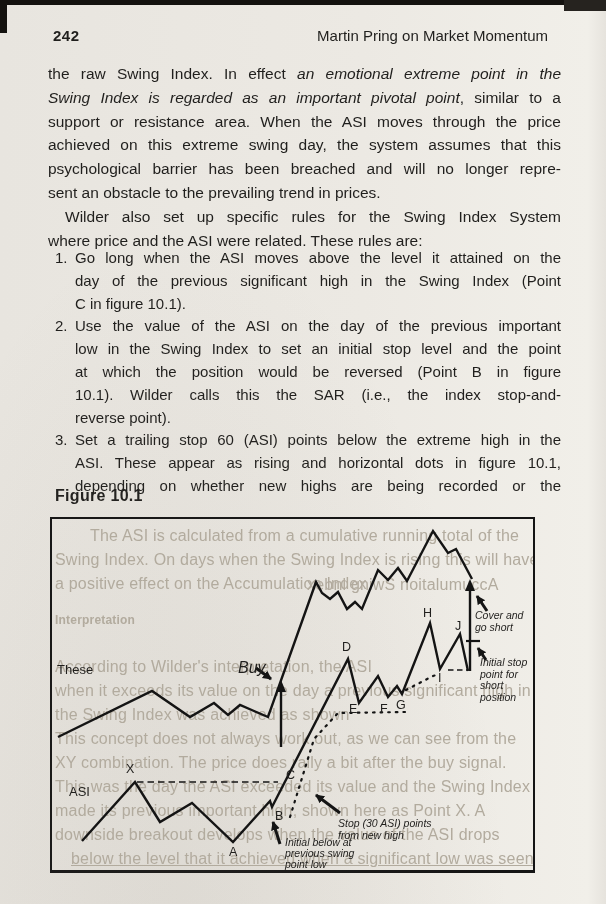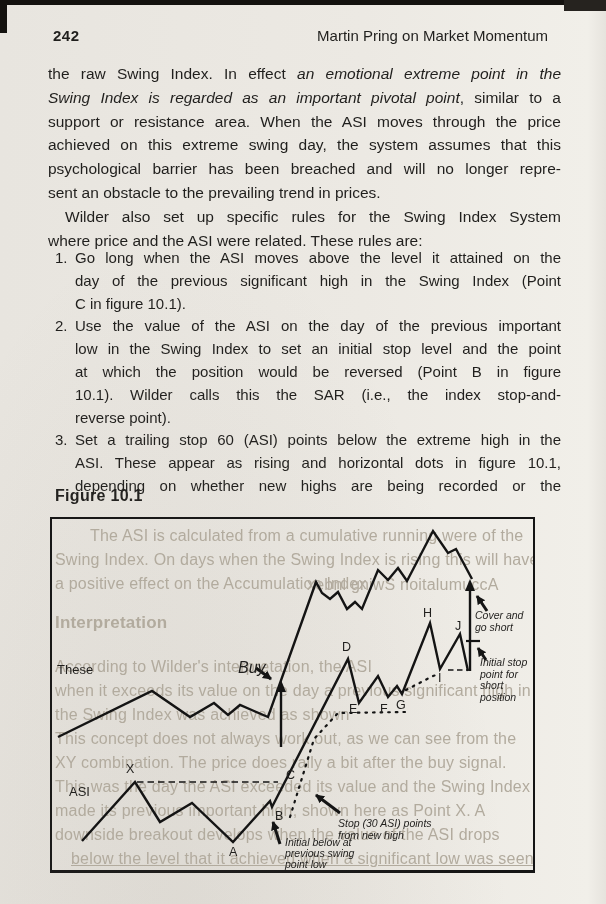--- a/index.html
+++ b/index.html
@@ -25,21 +25,21 @@
   .rule{position:relative;}
   .rnum{position:absolute;left:0;top:0;}
   .rlines{margin-left:20px;width:486px;}
   .figcap{position:absolute;left:55px;top:487px;font-size:16px;font-weight:bold;letter-spacing:0.3px;}
   .figbox{position:absolute;left:50px;top:517px;width:481px;height:351px;border:2px solid #141414;
         border-bottom-width:3px;}
   .figbox svg{position:absolute;left:0;top:0;z-index:2;}
   .ghost{position:absolute;inset:0;z-index:1;overflow:hidden;}
   .gline{position:absolute;font-size:16px;color:#b2ab9e;white-space:nowrap;filter:blur(0.5px);
         letter-spacing:0.2px;}
-  .gbold{font-weight:bold;font-size:17px;}
+  .gbold{font-weight:bold;font-size:12px;}
   .pt{position:absolute;z-index:3;font-size:12.5px;line-height:12px;}
   .ann{position:absolute;z-index:3;font-style:italic;font-size:10.5px;line-height:11.5px;white-space:pre-line;}
   .lbl{position:absolute;z-index:3;font-size:13px;line-height:13px;}
   .buylbl{font-style:italic;font-size:16px;}
 </style>
 </head>
 <body>
 
 <div class="page">
   <div class="edge-top"></div>
@@ -91,21 +91,21 @@
         <div class="tline jl">ASI. These appear as rising and horizontal dots in figure 10.1,</div>
         <div class="tline jl">depending on whether new highs are being recorded or the</div>
       </div>
     </div>
   </div>
 
   <div class="figcap">Figure 10.1</div>
 
   <div class="figbox">
     <div class="ghost">
-      <div class="gline" style="left:38px;top:8px;">The ASI is calculated from a cumulative running were of the</div>
+      <div class="gline" style="left:38px;top:8px;">The ASI is calculated from a cumulative running total of the</div>
       <div class="gline" style="left:3px;top:32px;">Swing Index. On days when the Swing Index is rising this will have</div>
       <div class="gline" style="left:3px;top:56px;">a positive effect on the Accumulation Index</div>
       <div class="gline" style="left:255px;top:57px;">xebnl gniwS noitalumuccA</div>
       <div class="gline gbold" style="left:3px;top:94px;">Interpretation</div>
       <div class="gline" style="left:3px;top:139px;">According to Wilder's interpretation, the ASI</div>
       <div class="gline" style="left:3px;top:163px;">when it exceeds its value on the day a previous significant high in</div>
       <div class="gline" style="left:3px;top:187px;">the Swing Index was achieved as shown</div>
       <div class="gline" style="left:3px;top:211px;">This concept does not always work out, as we can see from the</div>
       <div class="gline" style="left:3px;top:235px;">XY combination. The price does rally a bit after the buy signal.</div>
       <div class="gline" style="left:3px;top:259px;">This was the day the ASI exceeded its value and the Swing Index</div>

